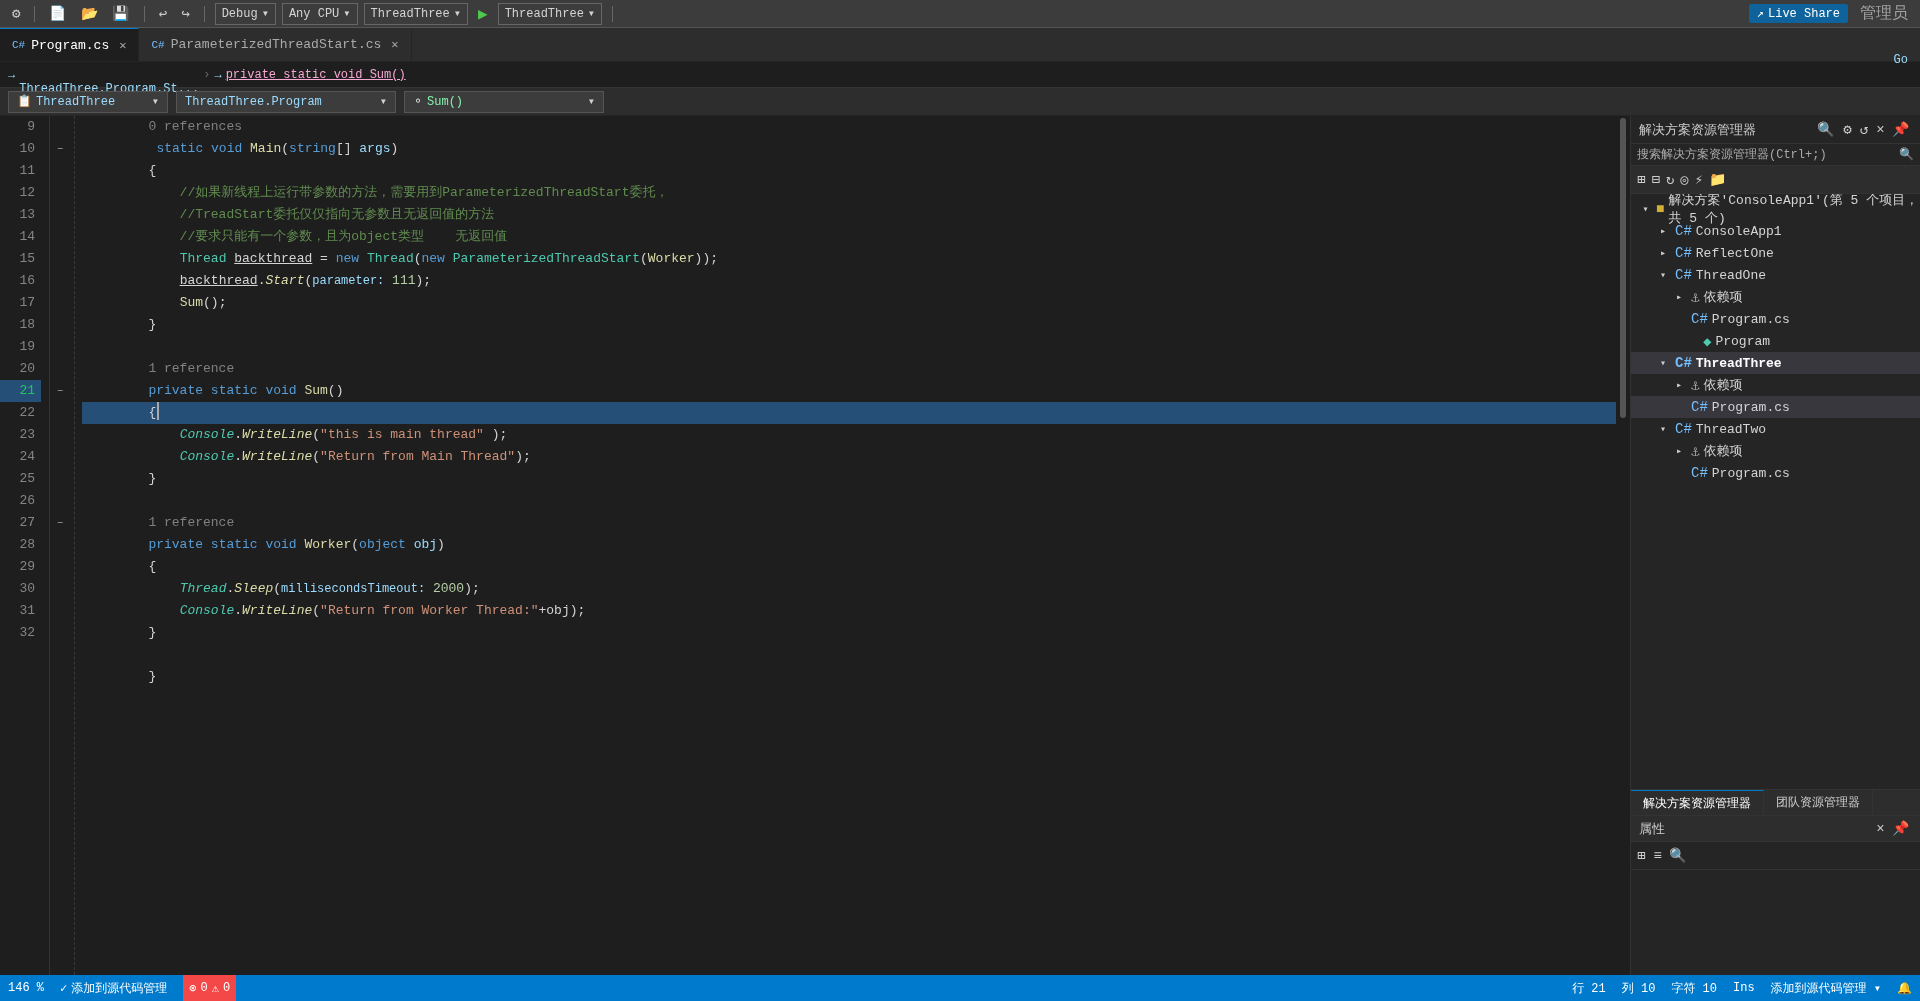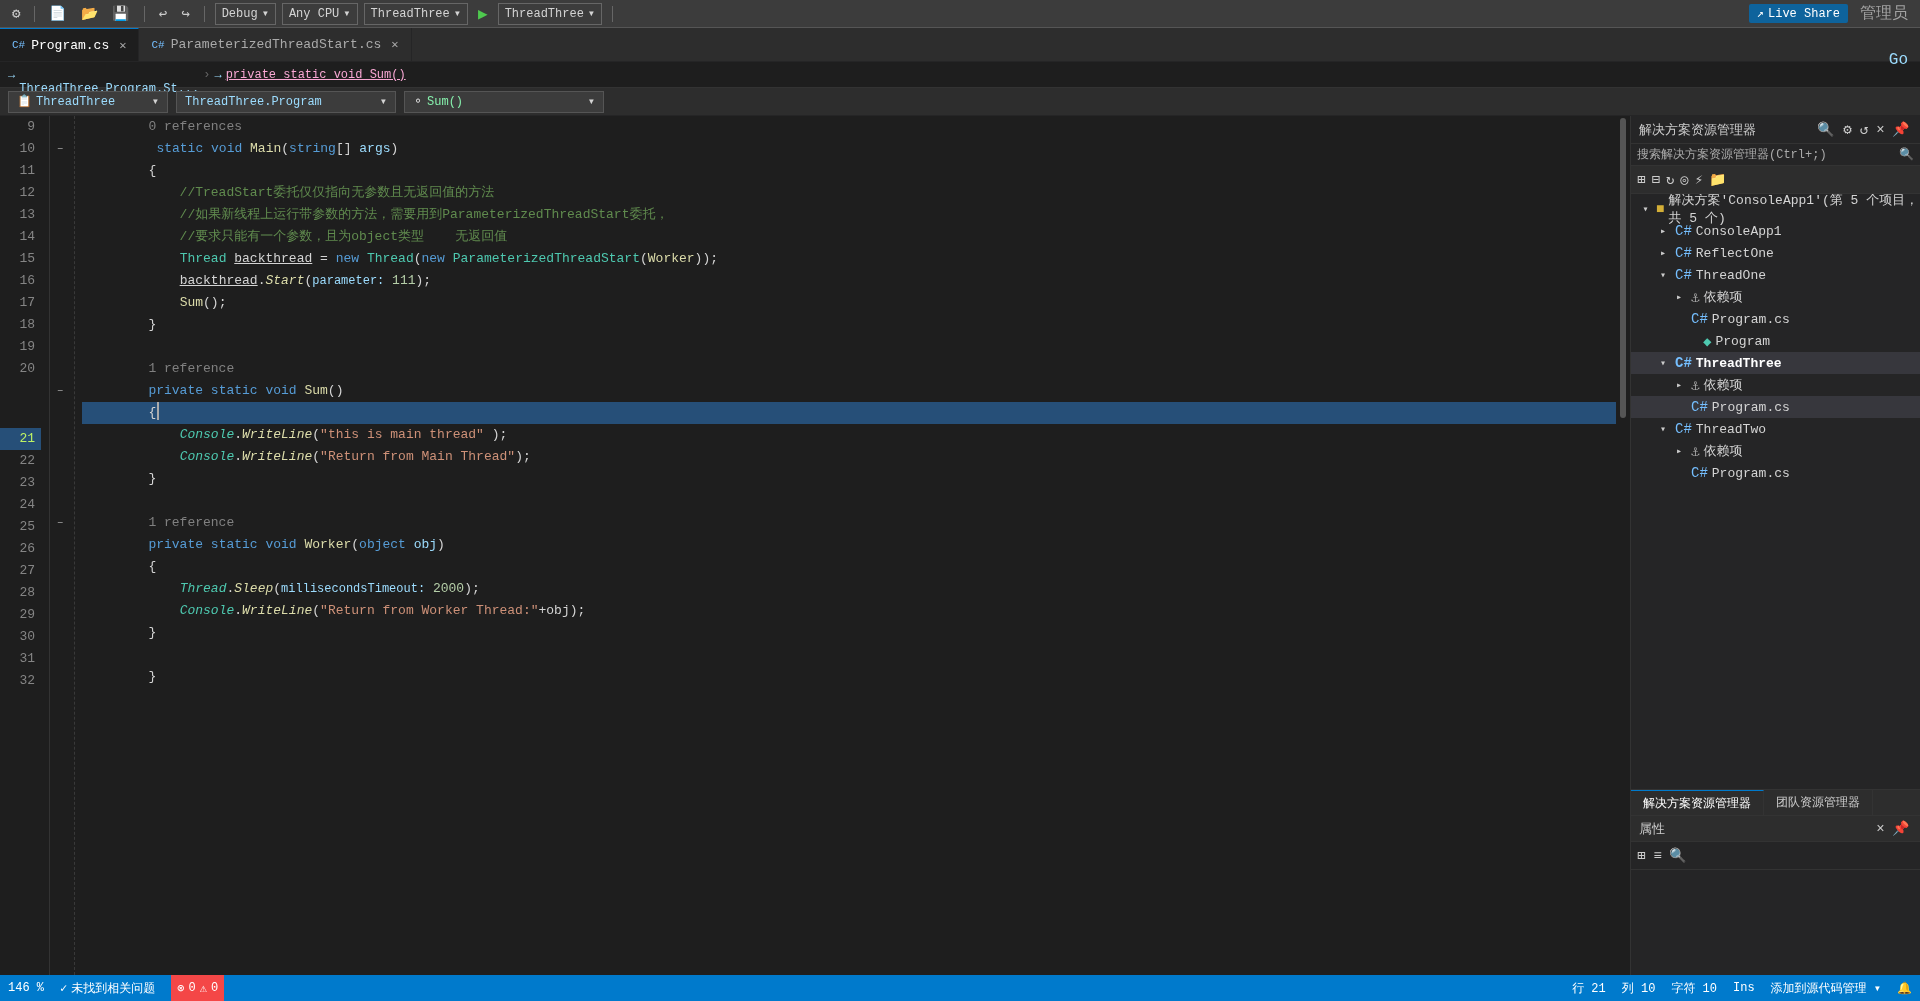--- a/index.html
+++ b/index.html
@@ -58,21 +58,21 @@
       border-top: 1px solid #007acc;
       color: #fff;
     }
     .tab.inactive {
       background: #2d2d2d;
       color: #aaa;
     }
     .tab-close { color: #aaa; font-size: 12px; margin-left: 4px; }
     .tab-icon { color: #75bfff; font-size: 11px; }
     .tab-divider { flex: 1; }
-    .tab-right { margin-left: auto; display: flex; align-items: center; padding: 0 12px; color: #9cdcfe; font-size: 16px; margin-top: 30px; }
+    .tab-right { margin-left: auto; display: flex; align-items: center; padding: 0 12px; color: #9cdcfe; font-size: 12px; margin-top: 30px; }
 
     
     #breadcrumb {
       height: 26px;
       background: #1e1e1e;
       display: flex;
       align-items: center;
       padding: 0 8px;
       font-size: 12px;
       color: #ccc;
@@ -127,21 +127,21 @@
       flex-shrink: 0;
       overflow: hidden;
     }
     .line-num {
       height: 22px;
       display: flex;
       align-items: center;
       justify-content: flex-end;
       padding-right: 6px;
     }
-    .line-num.current { color: #bef264; background: #264f78; margin-top: 48px; }
+    .line-num.current { color: #22c55e; background: #264f78; }
 
     #code-markers {
       width: 30px;
       background: #1e1e1e;
       flex-shrink: 0;
     }
     .marker-row {
       height: 22px;
       display: flex;
       align-items: center;
@@ -465,25 +465,25 @@
         <span style="margin-left:8px;"></span>
         <span class="kw">        static </span><span class="kw">void </span><span class="fn">Main</span><span class="plain">(</span><span class="kw">string</span><span class="plain">[] </span><span class="param">args</span><span class="plain">)</span>
       </div>
 
       <div class="code-line">
         <span class="plain">        {</span>
       </div>
 
 
       <div class="code-line">
+        <span class="comment">            //如果新线程上运行带参数的方法，需要用到ParameterizedThreadStart委托，</span>
+      </div>
+
+      <div class="code-line">
         <span class="comment">            //TreadStart委托仅仅指向无参数且无返回值的方法</span>
-      </div>
-
-      <div class="code-line">
-        <span class="comment">            //如果新线程上运行带参数的方法，需要用到ParameterizedThreadStart委托，</span>
       </div>
 
       <div class="code-line">
         <span class="comment">            //要求只能有一个参数，且为object类型    无返回值</span>
       </div>
 
       <div class="code-line">
         <span class="plain">            </span><span class="type">Thread</span><span class="plain"> </span><span style="text-decoration:underline;color:#d4d4d4;">backthread</span><span class="plain"> = </span><span class="kw">new </span><span class="type">Thread</span><span class="plain">(</span><span class="kw">new </span><span class="type">ParameterizedThreadStart</span><span class="plain">(</span><span class="fn">Worker</span><span class="plain">));</span>
       </div>
 
@@ -694,21 +694,21 @@
   </div>
 
 </div>
 
 <div id="status-bar">
   <div class="status-item">
     <span>146 %</span>
   </div>
   <div class="status-item">
     <span>✓</span>
-    <span>未找到相关问题</span>
+    <span>添加到源代码管理</span>
   </div>
   <div class="status-item status-error">
     <span>⊗</span>
     <span>0</span>
     <span>⚠</span>
     <span>0</span>
   </div>
   <div class="status-right">
     <span>行 21</span>
     <span>列 10</span>

